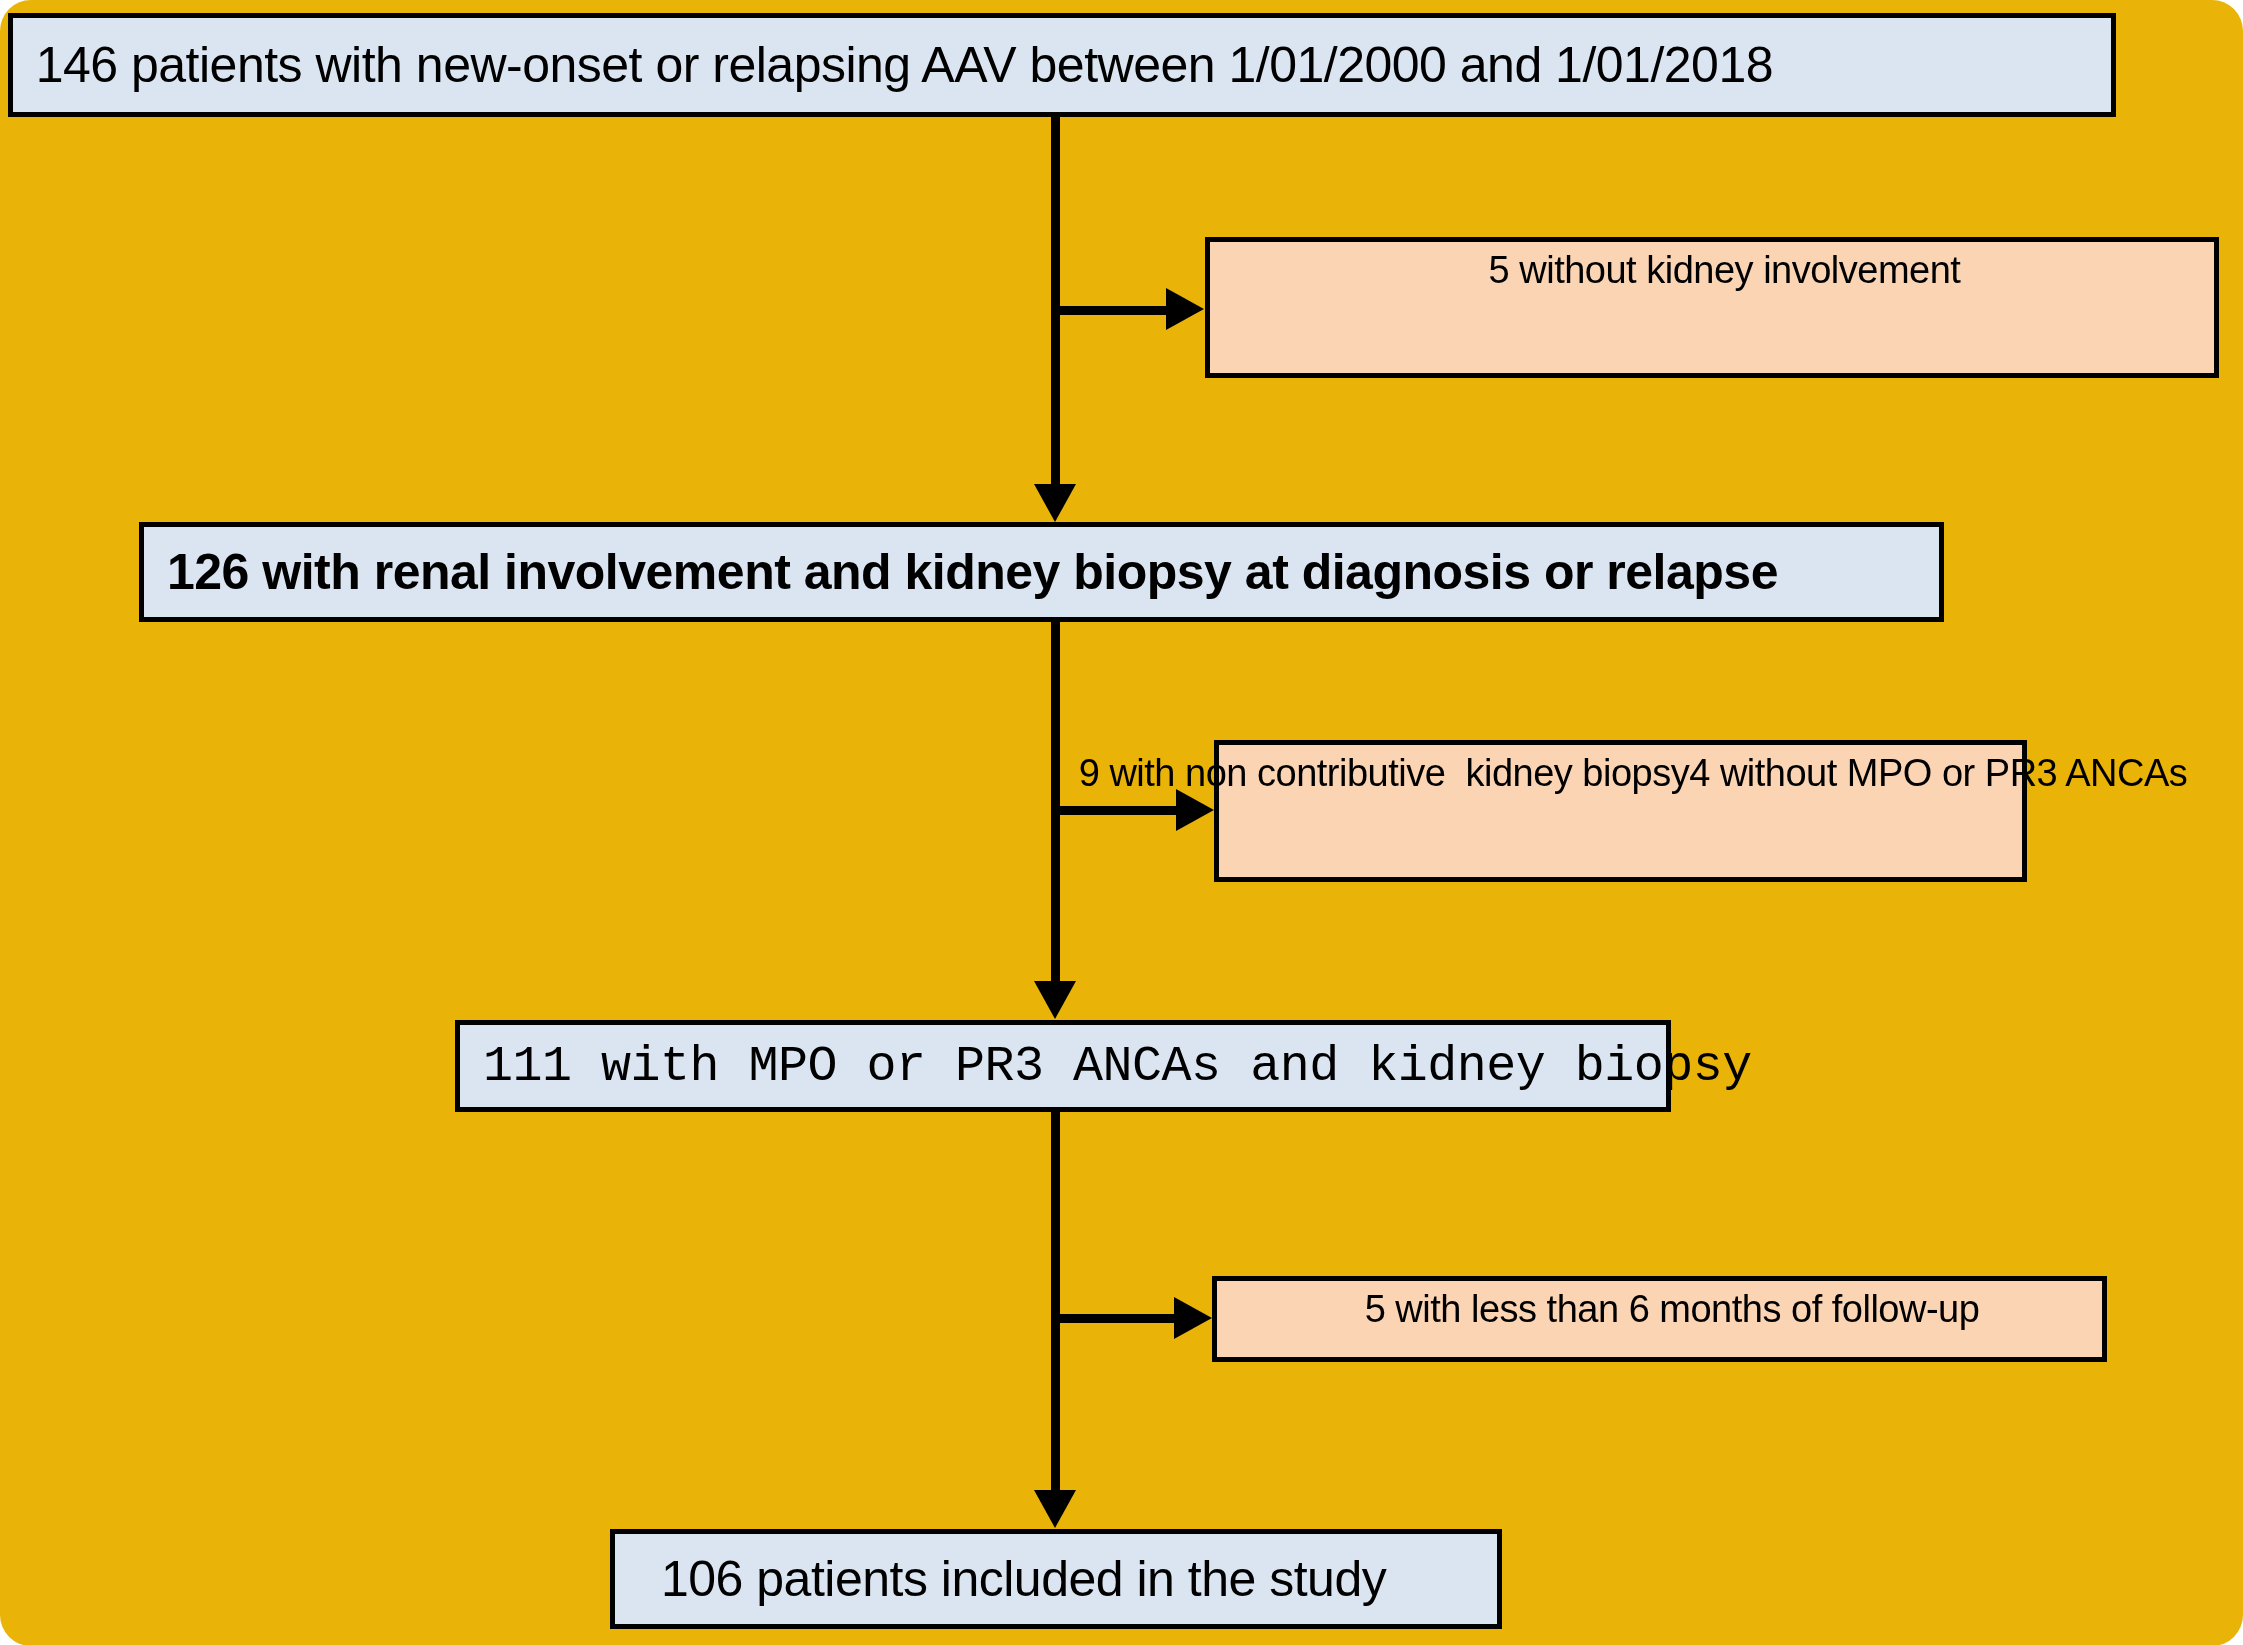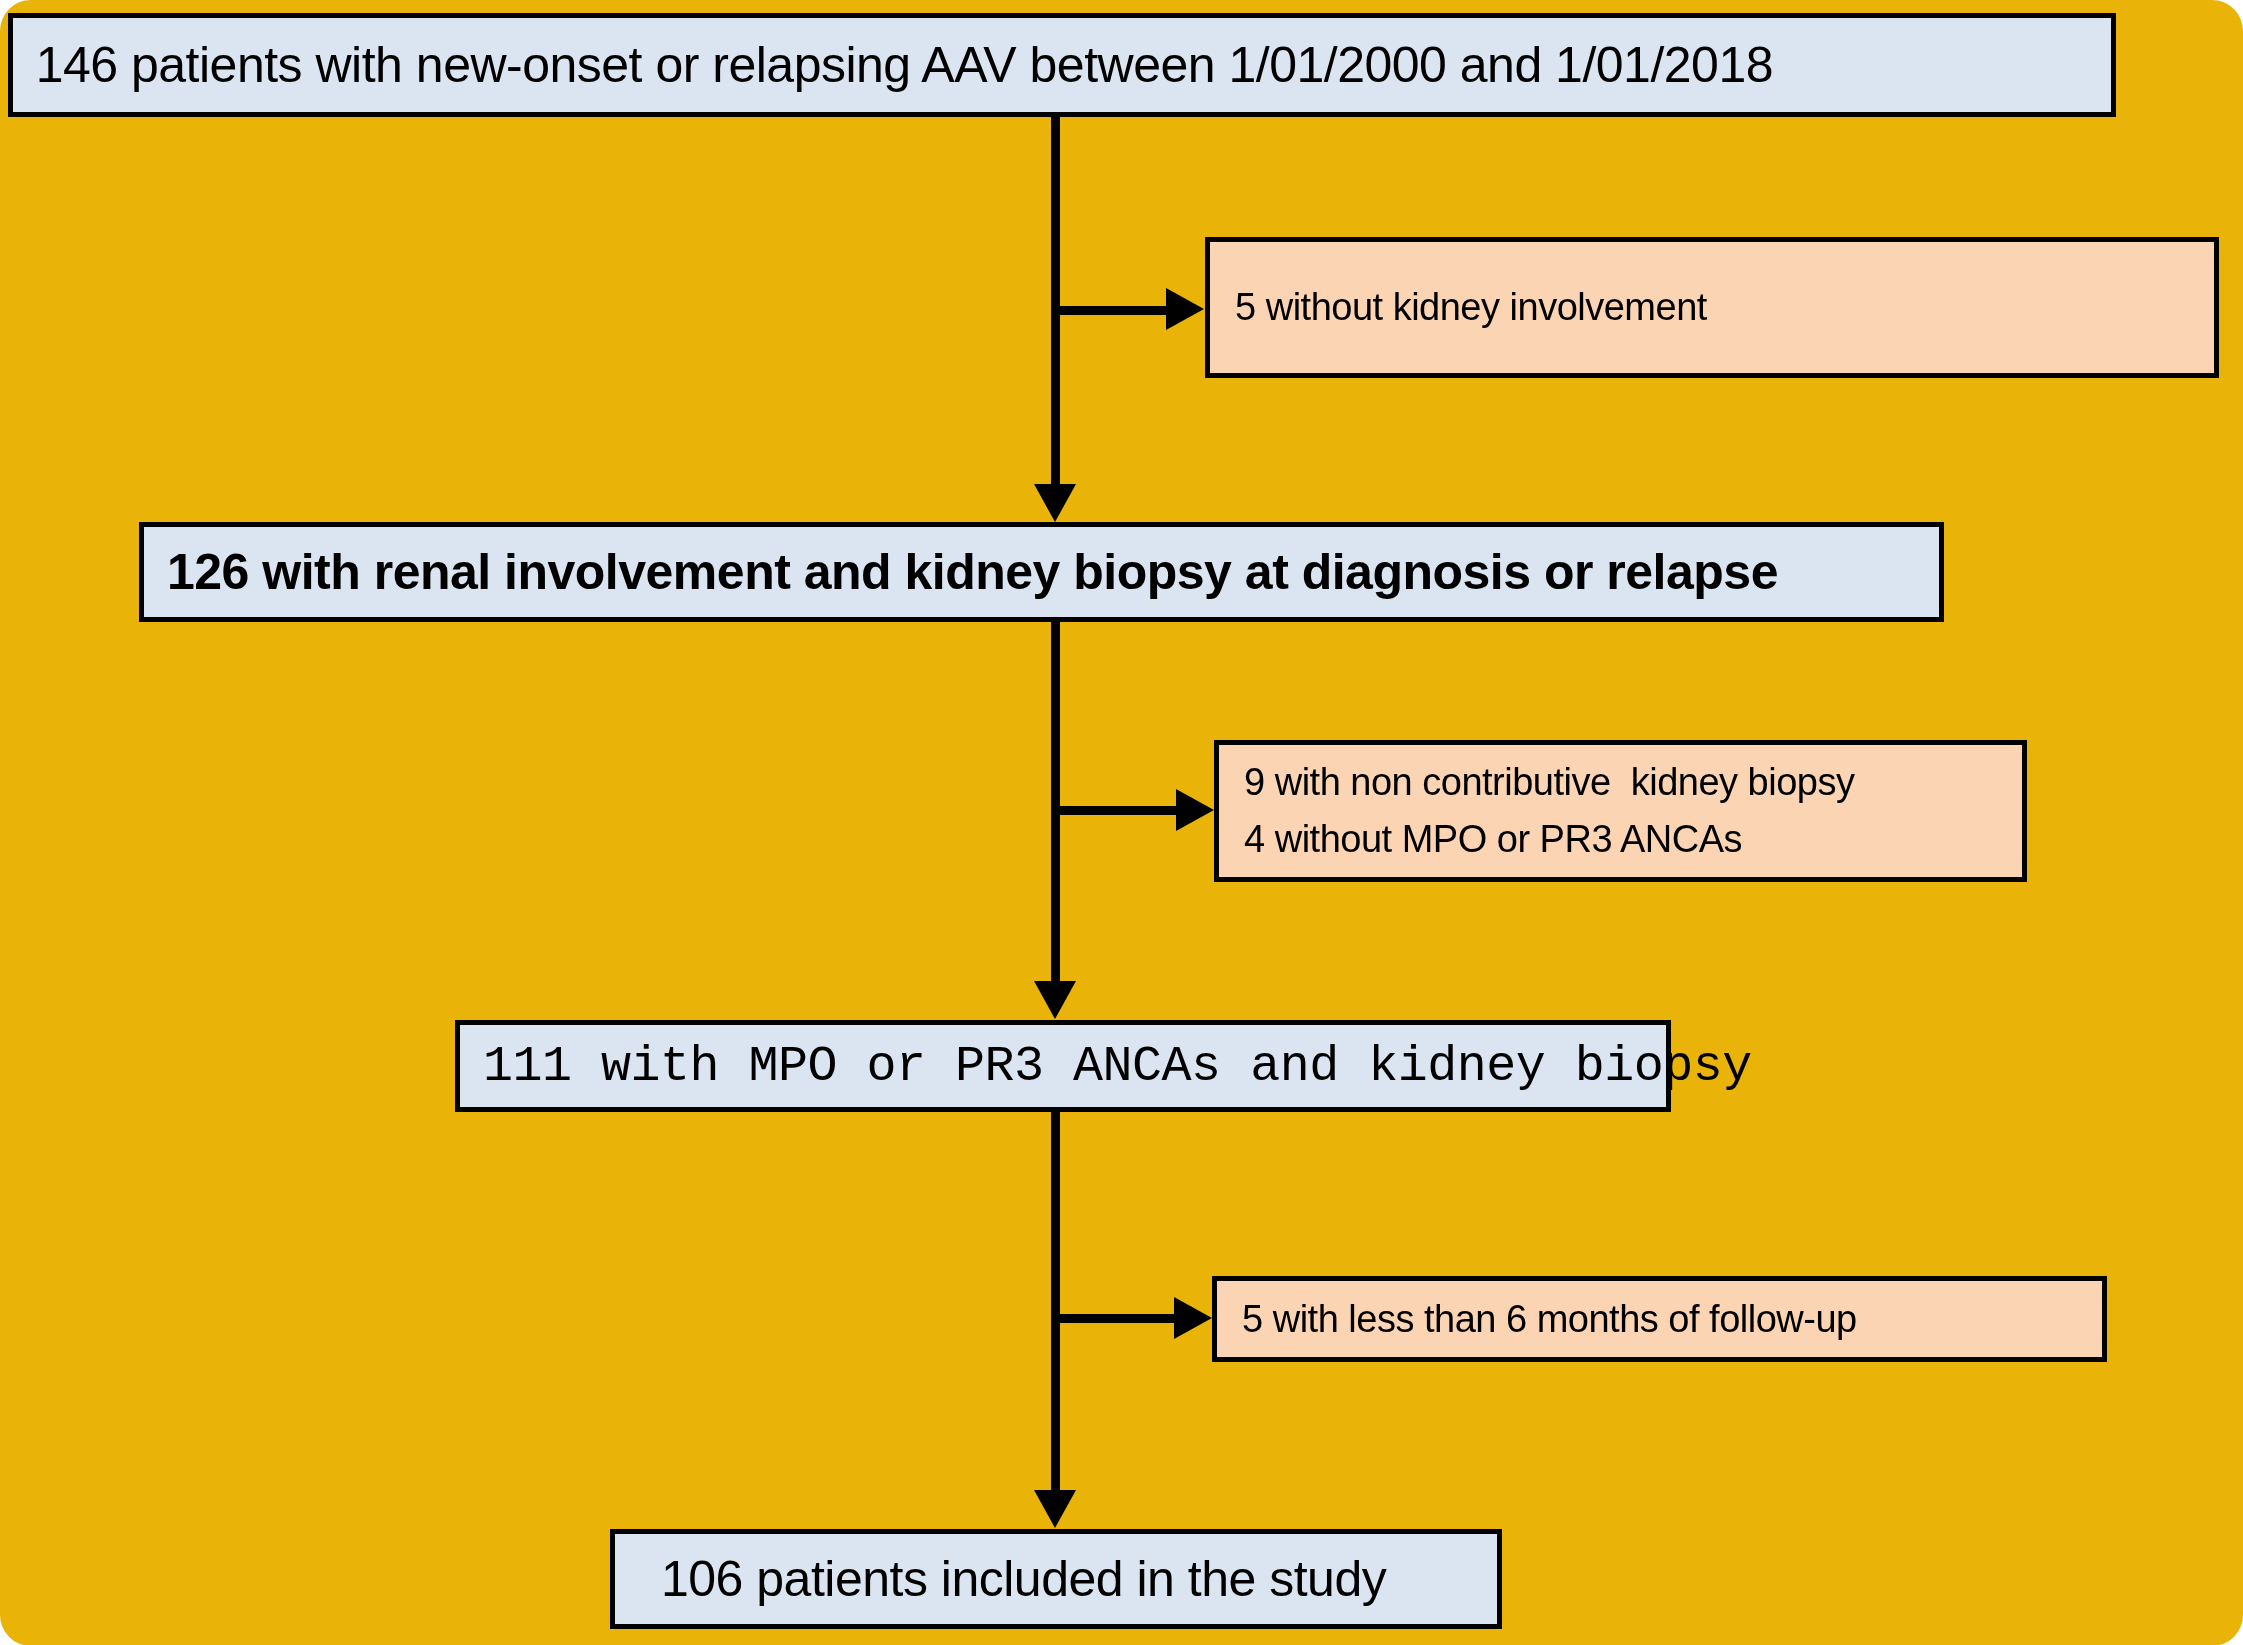--- a/index.html
+++ b/index.html
@@ -28,21 +28,21 @@
     letter-spacing: -0.5px;
     padding-left: 23px;
     white-space: pre;
   }
   .side {
     position: absolute;
     box-sizing: border-box;
     border: 5.8px solid #000000;
     background: #fbd4b4;
     display: flex;
-    flex-direction: column;
+    flex-direction: row;
     justify-content: center;
     font-size: 38px;
     letter-spacing: -0.5px;
     padding-left: 25px;
     line-height: 1.5;
   }
   .side .ln { white-space: pre; }
   .line-v {
     position: absolute;
     width: 8.6px;

